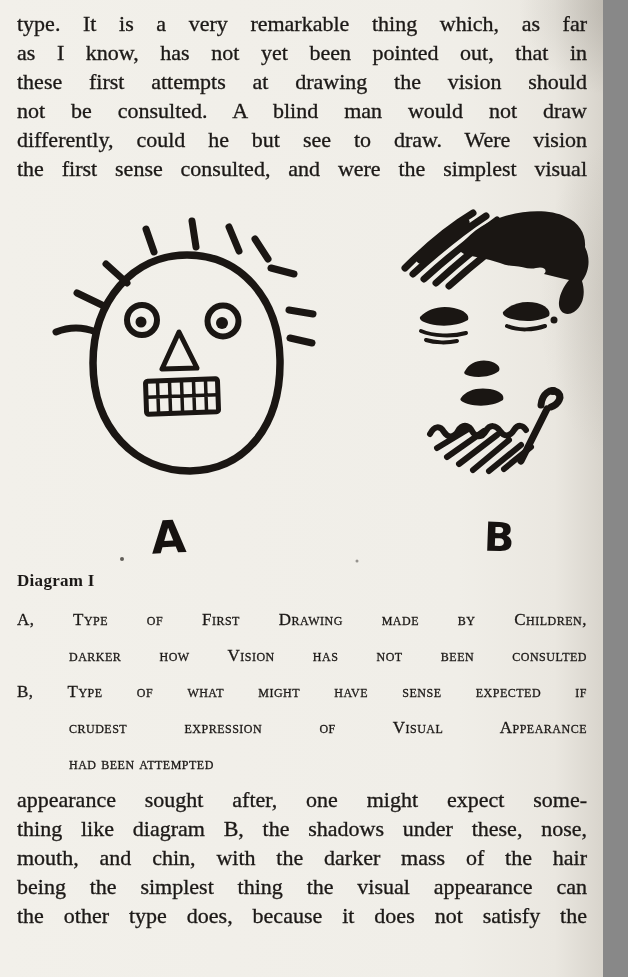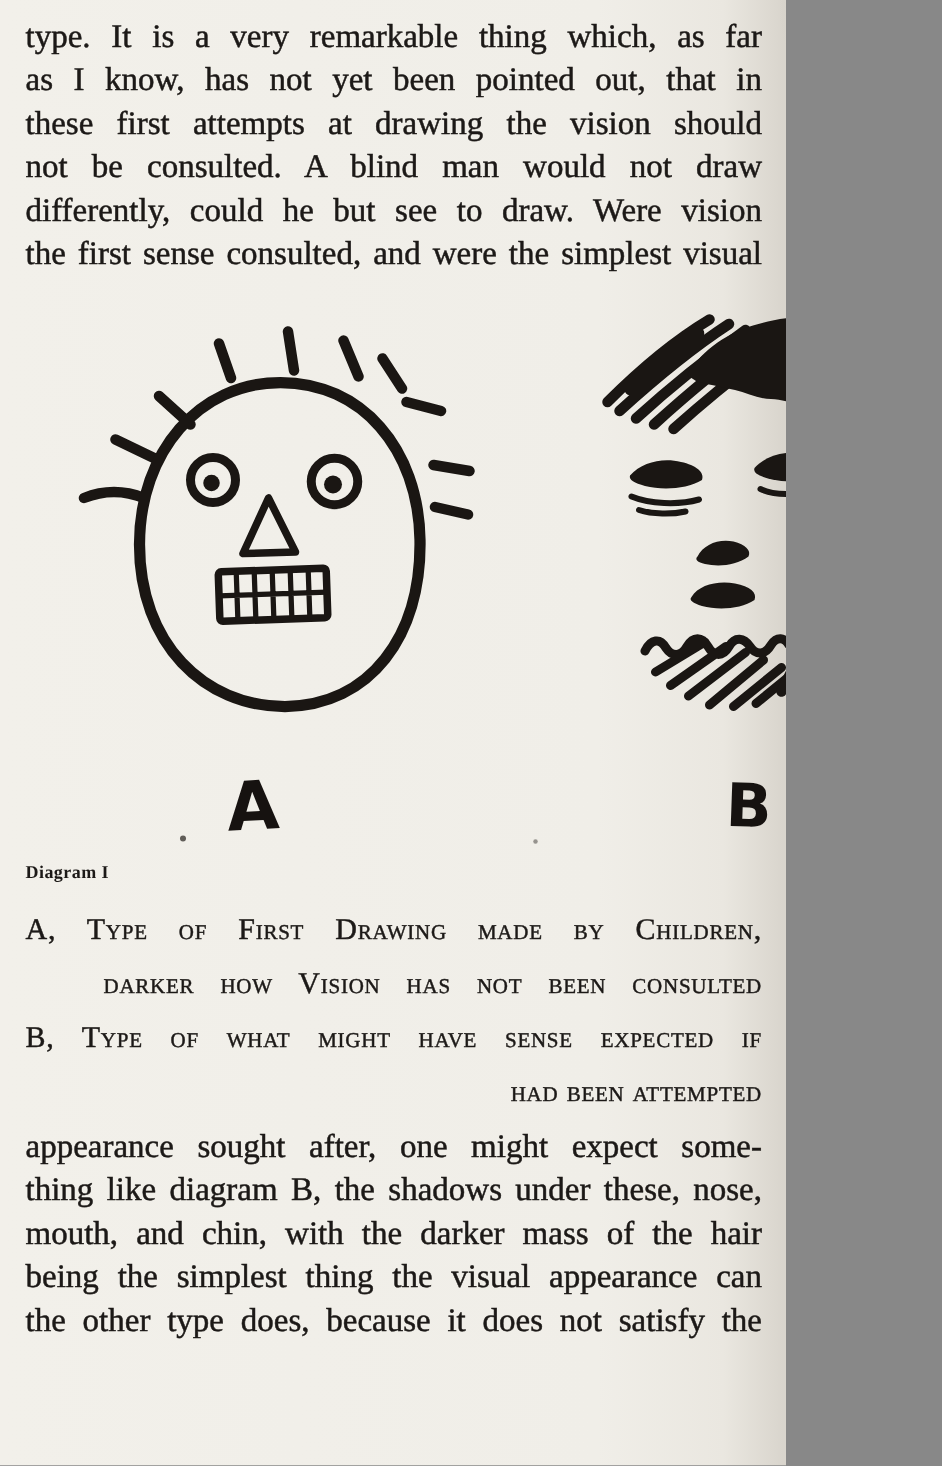--- a/index.html
+++ b/index.html
@@ -1,36 +1,36 @@
 <!DOCTYPE html>
 <html><head>
 <meta charset="utf-8">
 <style>
   html,body{margin:0;padding:0;background:#888;}
   .page{
     position:relative;
-    width:524px;height:977px;overflow:hidden;
+    width:603px;height:977px;overflow:hidden;
     color:#1c1917;
     font-family:"Liberation Serif",serif;
     background:
       radial-gradient(150px 130px at 624px 6px, rgba(104,98,88,.28), rgba(104,98,88,0) 70%),
       radial-gradient(120px 220px at 628px 300px, rgba(104,98,88,.14), rgba(104,98,88,0) 75%),
       linear-gradient(90deg,#f2f0ea 0,#f0eee8 76%,#eae7e0 92%,#d9d5cd 99.6%);
   }
   .para{font-size:22px;line-height:29px;padding:0 16px 0 17px;
         -webkit-text-stroke:.33px #1c1917;}
   .para-top{padding-top:9px;}
   .para-bottom{margin-top:3px;}
   .tline{text-align:justify;text-align-last:justify;}
   .figure{display:block;margin-top:12px;}
-  .diagram-label{font-weight:bold;font-size:12px;line-height:22px;margin:3px 0 0 17px;letter-spacing:.3px;}
-  .captions{font-size:20px;font-variant:small-caps;letter-spacing:.5px;
+  .diagram-label{font-weight:bold;font-size:17px;line-height:22px;margin:3px 0 0 17px;letter-spacing:.3px;}
+  .captions{font-size:17px;font-variant:small-caps;letter-spacing:.5px;
             margin:10px 16px 0 17px;line-height:36px;-webkit-text-stroke:.3px #1c1917;}
   .cline.jl{text-align:justify;text-align-last:justify;}
-  .ind{padding-left:52px;text-align:right;}
+  .ind{padding-left:52px;}
   .st{stroke:#1a1613;fill:none;stroke-linecap:round;stroke-linejoin:round;}
   .fl{fill:#1a1613;stroke:none;}
   .hand{font-family:"DejaVu Sans",sans-serif;font-weight:bold;fill:#161210;}
 </style>
 </head>
 <body>
 
 <div class="page">
 
   <div class="para para-top">
@@ -126,20 +126,21 @@
     <circle cx="122" cy="559" r="2" fill="#3c3833" opacity="0.8"></circle>
     <circle cx="357" cy="561" r="1.5" fill="#3c3833" opacity="0.5"></circle>
   </svg>
 
   <div class="diagram-label">Diagram I</div>
 
   <div class="captions">
     <div class="cline jl">A, Type of First Drawing made by Children,</div>
     <div class="cline jl ind">darker how Vision has not been consulted</div>
     <div class="cline jl">B, Type of what might have sense expected if</div>
+    <div class="cline jl ind">crudest expression of Visual Appearance</div>
     <div class="cline ind">had been attempted</div>
   </div>
 
   <div class="para para-bottom">
     <div class="tline">appearance sought after, one might expect some-</div>
     <div class="tline">thing like diagram B, the shadows under these, nose,</div>
     <div class="tline">mouth, and chin, with the darker mass of the hair</div>
     <div class="tline">being the simplest thing the visual appearance can</div>
     <div class="tline">the other type does, because it does not satisfy the</div>
   </div>

